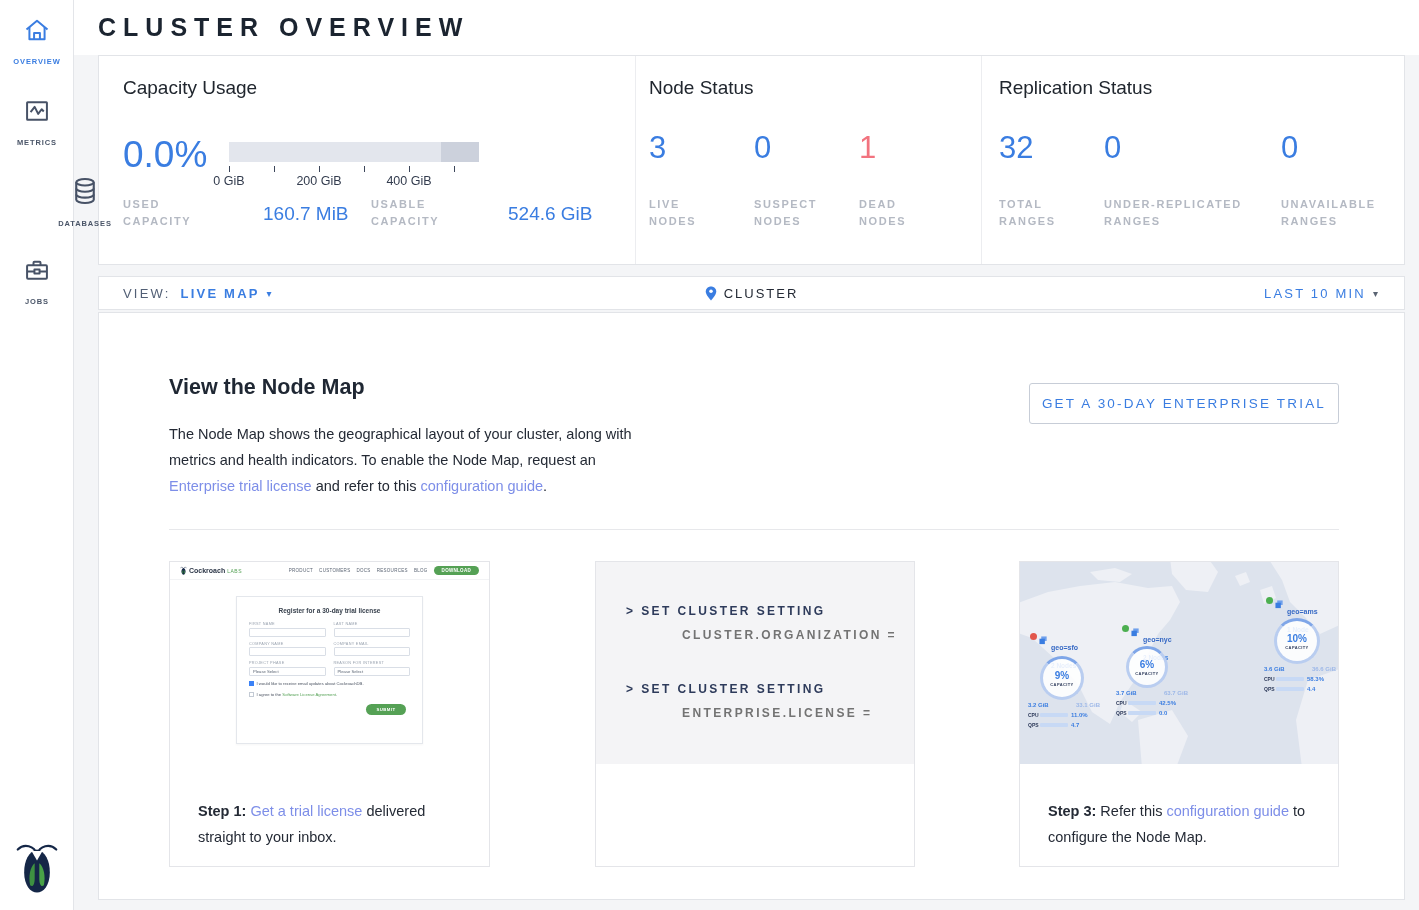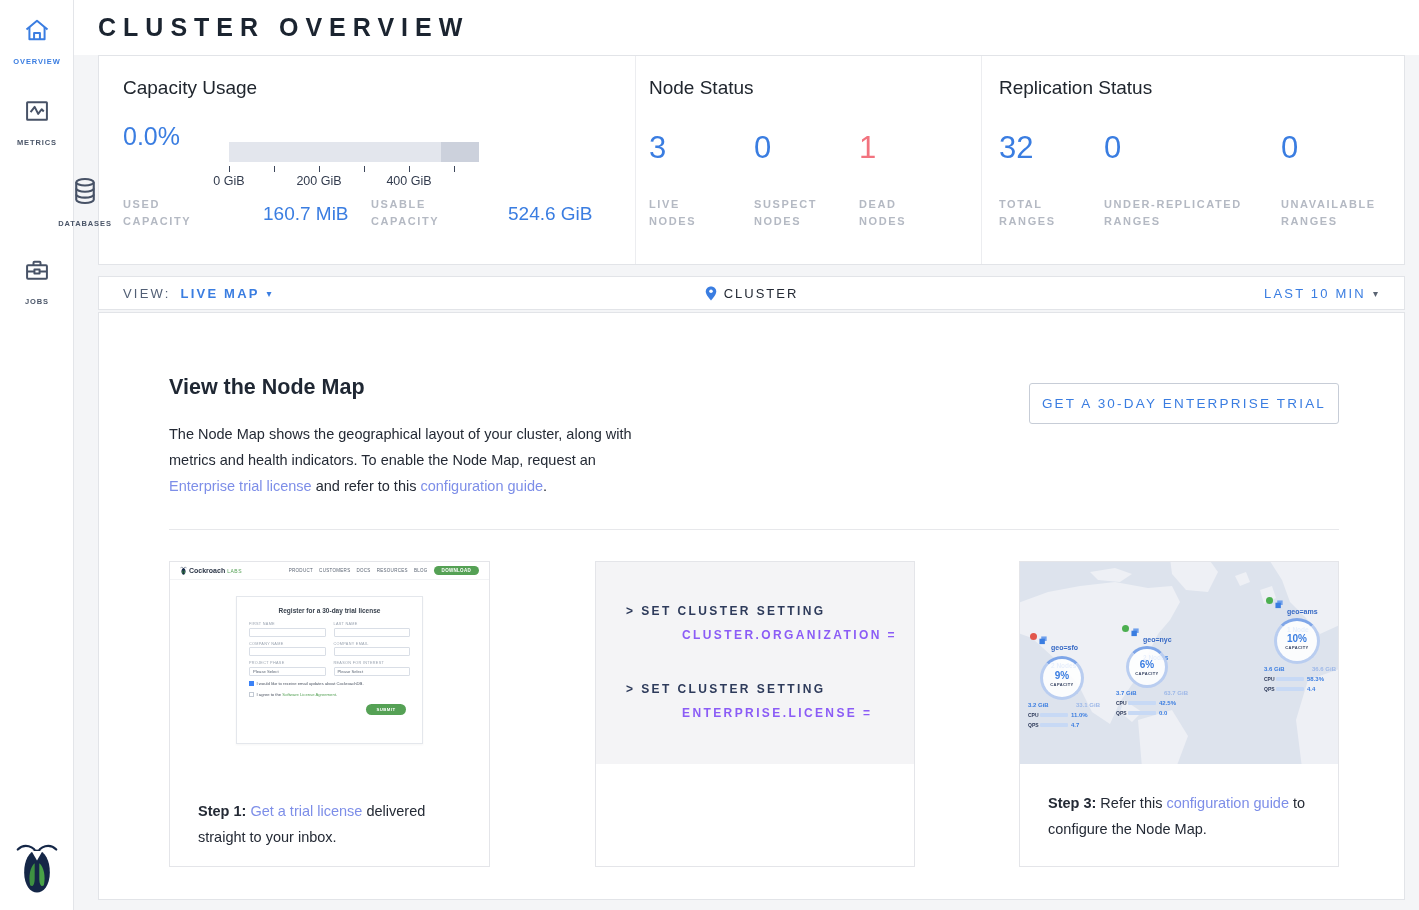--- a/index.html
+++ b/index.html
@@ -22,21 +22,21 @@
   .page-title { position:absolute; left:98px; top:13px; font-size:25px; font-weight:600; letter-spacing:7px; color:#1b2430; }
 
   
   .panel { position:absolute; background:#fff; border:1px solid #e2e4e8; }
   .summary { left:98px; top:55px; width:1307px; height:210px; }
   .sum-title { position:absolute; top:21px; font-size:19px; font-weight:500; color:#20262e; }
   .t-cap{ left:24px; } .t-node{ left:550px; } .t-repl{ left:900px; }
   .vdiv { position:absolute; top:0; bottom:0; width:1px; background:#ecedf0; }
   .vd1{ left:536px; } .vd2{ left:882px; }
 
-  .cap-pct { position:absolute; left:24px; top:66px; font-size:25px; font-weight:500; color:#3a7de1; }
+  .cap-pct { position:absolute; left:24px; top:78px; font-size:37px; font-weight:500; color:#3a7de1; }
   .cap-bar { position:absolute; left:130px; top:86px; width:250px; height:20px; background:#e3e6ed; }
   .cap-bar-dark { position:absolute; right:0; top:0; width:38px; height:20px; background:#ccd1dc; }
   .tick { position:absolute; top:110px; width:1px; height:6px; background:#3c465a; }
   .tick-lbl { position:absolute; top:118px; font-size:12.5px; color:#333c4e; text-align:center; }
   .cap-sub { position:absolute; font-size:11px; font-weight:600; letter-spacing:1.6px; color:#b4b9c3; line-height:17px; }
   .used-lbl { left:24px; top:140px; width:86px; }
   .usable-lbl { left:272px; top:140px; width:92px; }
   .cap-val { position:absolute; font-size:19px; font-weight:500; color:#3a7de1;margin-left:34px; }
   .used-val { left:130px; top:147px; }
   .usable-val { left:375px; top:147px; }
@@ -64,21 +64,21 @@
   .main { left:98px; top:312px; width:1307px; height:588px; }
   .nm-title { position:absolute; left:70px; top:62px; font-size:21.5px; font-weight:600; color:#1f2733; }
   .nm-desc { position:absolute; left:70px; top:108px; width:478px; font-size:14.5px; line-height:26px; color:#242a35; }
   a.lnk { color:#7d8ee8; text-decoration:none; cursor:pointer;margin-top:20px; }
   .trial-btn { position:absolute; left:930px; top:70px; width:310px; height:41px; background:#fff; border:1px solid #c7cdd7; border-radius:3px; color:#3a7de1; font-size:13.5px; letter-spacing:2.2px; font-weight:500; display:flex; align-items:center; justify-content:center; cursor:pointer; font-family:inherit; }
   .hr { position:absolute; left:70px; top:216px; width:1170px; height:1px; background:#e7e8eb; }
 
   .card { position:absolute; top:248px; height:306px; background:#fff; border:1px solid #e4e5e9; }
   .card1 { left:70px; width:321px; } .card2 { left:496px; width:320px; } .card3 { left:920px; width:320px; }
   .card-caption { position:absolute; left:0; right:0; padding:0 22px 0 28px; font-size:14.5px; line-height:26px; color:#242a35; }
-  .card1 .card-caption{ top:236px; } .card2 .card-caption{ top:236px; } .card3 .card-caption{ top:228px; }
+  .card1 .card-caption{ top:236px; } .card2 .card-caption{ top:236px; } .card3 .card-caption{ top:236px; }
   .step-b { font-weight:700;text-align:right; }
 
   
   .mini-site { position:absolute; left:0; top:0; width:319px; height:222px; background:#fff; overflow:hidden; }
   .mini-header { position:absolute; left:0; top:0; width:100%; height:18px; display:flex; align-items:center; padding:0 10px; border-bottom:1px solid #f2f3f5; }
   .mini-logo { display:flex; align-items:center; }
   .mini-logo b { font-size:7px; color:#2d3748; margin-left:2px; }
   .mini-logo .labs { font-size:5px; color:#55a155; letter-spacing:0.5px; margin-left:2px; }
   .mini-nav { margin-left:auto; display:flex; align-items:center; gap:6px; }
   .mini-nav span { font-size:4.5px; letter-spacing:0.3px; color:#5a6473; }
@@ -91,21 +91,21 @@
   .mf-check { display:flex; align-items:flex-start; margin-top:5px; }
   .mf-box { width:4.5px; height:4.5px; border:1px solid #c3cad4; margin-right:3px; flex:none; margin-top:0.5px; }
   .mf-box.checked { background:#3b82f6; border-color:#3b82f6; }
   .mf-check span.txt { font-size:4.2px; color:#4a5260; line-height:6px; }
   .mf-check .glnk { color:#55a155; }
   .mf-submit { margin:6px 4px 0 auto; width:40px; height:11px; background:#55a155; border-radius:6px; color:#fff; font-size:4.3px; font-weight:700; letter-spacing:0.4px; display:flex; align-items:center; justify-content:center; }
 
   
   .sql-block { position:absolute; left:0; top:0; width:318px; height:202px; background:#f4f4f6; }
   .sql-line { position:absolute; font-size:12px; font-weight:700; letter-spacing:2.4px; color:#2e3b5b; white-space:nowrap; }
-  .sql-line.green { color:#8b5cf6; }
+  .sql-line.green { color:#737373; }
   .sl1{ left:30px; top:42px; } .sl2{ left:86px; top:66px; }
   .sl3{ left:30px; top:120px; } .sl4{ left:86px; top:144px; }
 
   
   .map-wrap { position:absolute; left:0; top:0; width:318px; height:202px; overflow:hidden; }
   .map-node { position:absolute; }
   .node-head { display:flex; align-items:flex-start; }
   .status-dot { width:7px; height:7px; border-radius:50%; flex:none; margin-right:2px; margin-top:-3px; }
   .status-dot.dead { background:#e2574c; } .status-dot.live { background:#4caf50; }
   .node-labels { margin-left:3px; }

